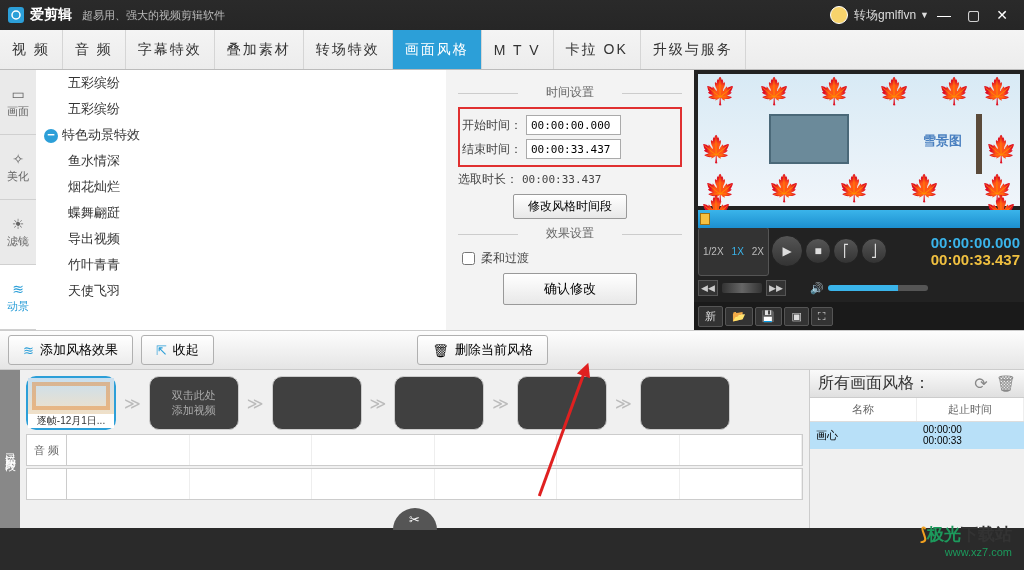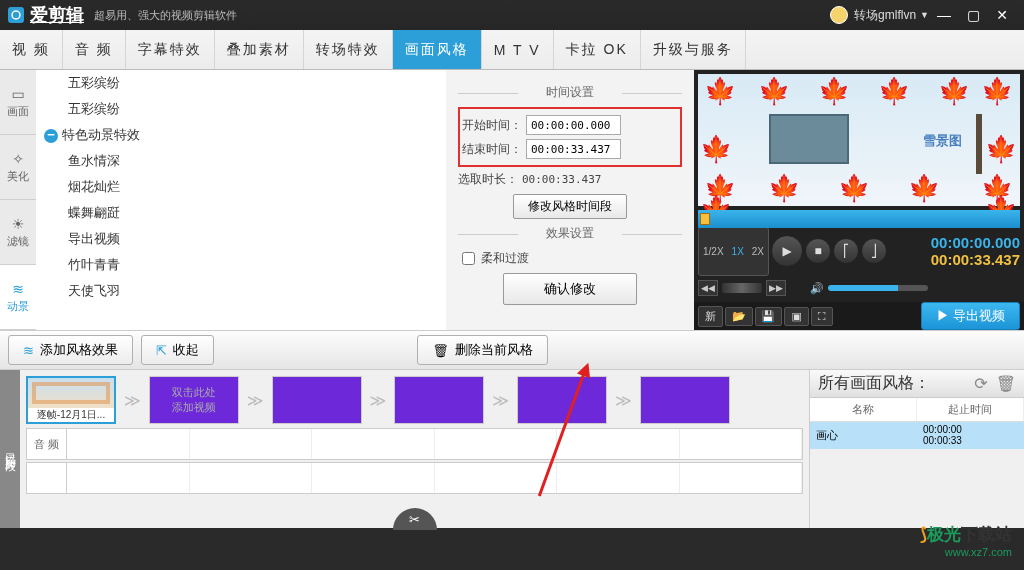--- a/index.html
+++ b/index.html
@@ -1,21 +1,21 @@
 <!DOCTYPE html>
 <html><head>
 <meta charset="utf-8">
 <style>
 * { margin: 0; padding: 0; box-sizing: border-box; font-family: "Microsoft YaHei", sans-serif; }
 body { width: 1024px; height: 570px; background: #2a2a2a; overflow: hidden; position: relative; }
 
 
 .titlebar { height: 30px; background: linear-gradient(#2a2a2a,#262626); display: flex; align-items: center; padding: 0 8px; color: #fff; }
 .titlebar .logo { width: 16px; height: 16px; background: #2c9fd8; border-radius: 3px; margin-right: 6px; display:flex; align-items:center; justify-content:center; }
-.titlebar .app-name { font-size: 18px; font-weight: bold; text-decoration: underline; }
+.titlebar .app-name { font-size: 14px; font-weight: bold; }
 .titlebar .app-sub { font-size: 11px; color: #bbb; margin-left: 10px; }
 .titlebar .spacer { flex: 1; }
 .titlebar .user { display: flex; align-items: center; color: #ddd; font-size: 12px; }
 .titlebar .avatar { width: 18px; height: 18px; background: #f7d36c; border-radius: 50%; margin-right: 6px; border:1px solid #fff; }
 .titlebar .winbtn { color: #fff; font-size: 14px; padding: 0 8px; cursor: pointer; }
 
 
 .tabbar { height: 40px; background: linear-gradient(#f4f4f4,#ececec); border-bottom: 1px solid #bbb; display: flex; align-items: stretch; }
 .tabbar .tab { padding: 0 12px; display: flex; align-items: center; font-size: 14px; color: #333; border-right: 1px solid #d5d5d5; cursor: pointer; letter-spacing: 2px; }
 .tabbar .tab.active { background: #2c9fd8; color: #fff; }
@@ -81,21 +81,21 @@
 
 .action-bar { height: 40px; background: linear-gradient(#fdfdfd,#e5e5e5); border-top:1px solid #ccc; border-bottom:1px solid #ccc; display:flex; align-items:center; padding:0 8px; gap:8px; }
 .act-btn { padding:5px 14px; border:1px solid #b0b0b0; background:linear-gradient(#fff,#ececec); font-size:13px; cursor:pointer; border-radius:3px; display:flex; align-items:center; gap:6px; }
 .act-btn .ic { font-size:13px; }
 
 
 .timeline-area { display:flex; height: 158px; }
 .tl-label { width:20px; background:#888; color:#fff; font-size:11px; display:flex; align-items:center; justify-content:center; writing-mode:vertical-rl; letter-spacing:2px; }
 .tl-content { flex:1; background:#f0f0f0; padding:6px; position:relative; }
 .clip-row { display:flex; align-items:center; gap:8px; margin-bottom:4px; }
-.clip { width:90px; height:48px; background:#6d28d9; border:1px solid #ccc; border-radius:0; position:relative; display:flex; align-items:center; justify-content:center; font-size:11px; color:#aaa; cursor:pointer; }
+.clip { width:90px; height:54px; background:#404040; border:1px solid #ccc; border-radius:10px; position:relative; display:flex; align-items:center; justify-content:center; font-size:11px; color:#aaa; cursor:pointer; }
 .clip.filled { border:2px solid #2c9fd8; padding:0; flex-direction:column; }
 .clip.filled .thumb { flex:1; width:100%; background:linear-gradient(#c8dff0,#f0e0c8); position:relative; }
 .clip.filled .thumb::after { content:""; position:absolute; inset:4px; border:4px solid rgba(228,140,60,.5); }
 .clip.filled .cap { height:14px; width:100%; background:#fff; font-size:10px; color:#333; text-align:center; overflow:hidden; white-space:nowrap; }
 .clip .tlx { position:absolute; top:1px; right:1px; width:14px; height:14px; background:#3090d8; color:#fff; font-size:10px; display:flex; align-items:center; justify-content:center; cursor:pointer; }
 .clip .tll { position:absolute; top:1px; left:1px; width:14px; height:14px; background:#3090d8; color:#fff; font-size:9px; display:flex; align-items:center; justify-content:center; }
 .trans { color:#bbb; font-size:16px; }
 .audio-row { height:32px; background:#fff; border:1px solid #ccc; margin:2px 0; display:flex; }
 .audio-row .alabel { width:40px; border-right:1px solid #ccc; display:flex; align-items:center; justify-content:center; font-size:11px; color:#666; }
 .audio-row .aslot { flex:1; border-right:1px solid #eee; }
@@ -262,21 +262,20 @@
       <div class="step">▶▶</div>
       <span class="vol-icon">🔊</span>
       <div class="vol-bar"></div>
     </div>
     <div class="bottom-bar">
       <div class="bb-btn">新</div>
       <div class="bb-btn">📂</div>
       <div class="bb-btn">💾</div>
       <div class="bb-btn">▣</div>
       <div class="bb-btn">⛶</div>
-      <div class="export-btn"><span>▶</span> <span>导出视频</span></div>
     </div>
   </div>
 </div>
 
 <div class="action-bar">
   <div class="act-btn">
       <span class="ic" style="color:#2c9fd8">≋</span>
       <span>添加风格效果</span>
     </div>
   <div class="act-btn">

